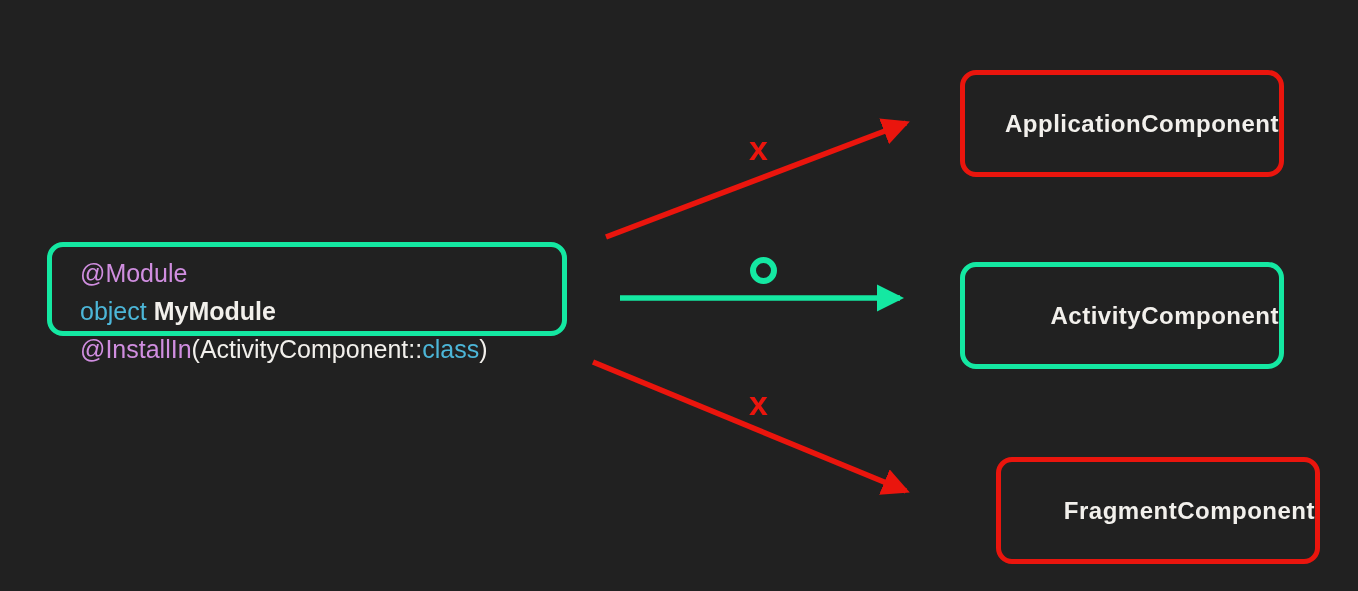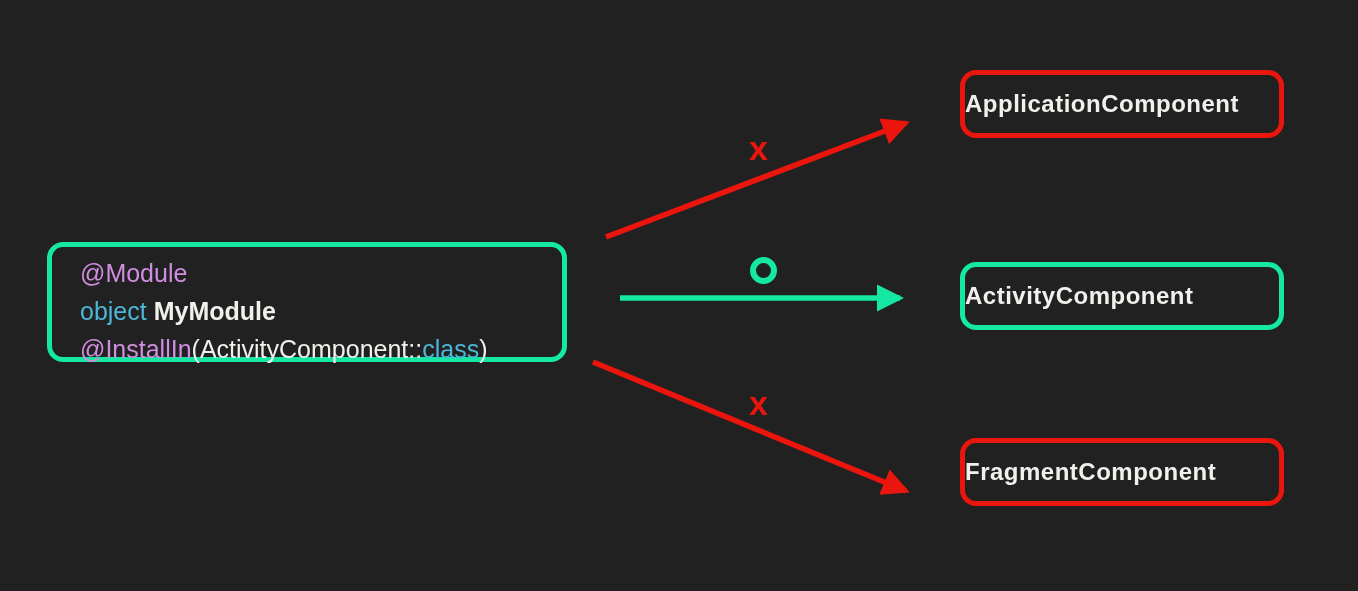--- a/index.html
+++ b/index.html
@@ -27,56 +27,56 @@
     left: 0; top: 0;
     width: 1358px; height: 591px;
     pointer-events: none;
   }
   .arrow-denied { stroke: var(--denied); stroke-width: 5.5; }
   .arrow-allowed { stroke: var(--allowed); stroke-width: 5.5; }
 
   .code-box {
     position: absolute;
     left: 47px; top: 242px;
-    width: 520px; height: 120px;
+    width: 520px; height: 94px;
     border: 5px solid var(--allowed);
     border-radius: 16px;
     padding: 7px 0 0 28px;
   }
   .code-line {
     font-size: 25px;
     line-height: 38px;
     white-space: pre;
     color: var(--plain);
   }
   .tok-annotation { color: var(--annotation); }
   .tok-plain { color: var(--plain); }
   .tok-keyword { color: var(--keyword); }
   .tok-bold { font-weight: bold; }
 
   .target-box {
     position: absolute;
     left: 960px;
-    width: 324px; height: 68px;
+    width: 324px; height: 107px;
     border-radius: 16px;
     display: flex;
     align-items: center;
-    justify-content: flex-start;
+    justify-content: flex-end;
   }
   .target-box.denied { border: 5px solid var(--denied); }
   .target-box.allowed { border: 5px solid var(--allowed); }
   .target-label {
     color: var(--plain);
     font-weight: bold;
     font-size: 24px;
     letter-spacing: 0.5px;
   }
   .box-application { top: 70px; }
   .box-activity   { top: 262px; }
-  .box-fragment   { top: 438px; }
+  .box-fragment   { top: 457px; margin-left: 36px; }
 
   .deny-mark {
     position: absolute;
     color: var(--denied);
     font-weight: bold;
     font-size: 34px;
     line-height: 34px;
   }
   .deny-mark-top    { left: 749px; top: 131px; }
   .deny-mark-bottom { left: 749px; top: 386px; }

